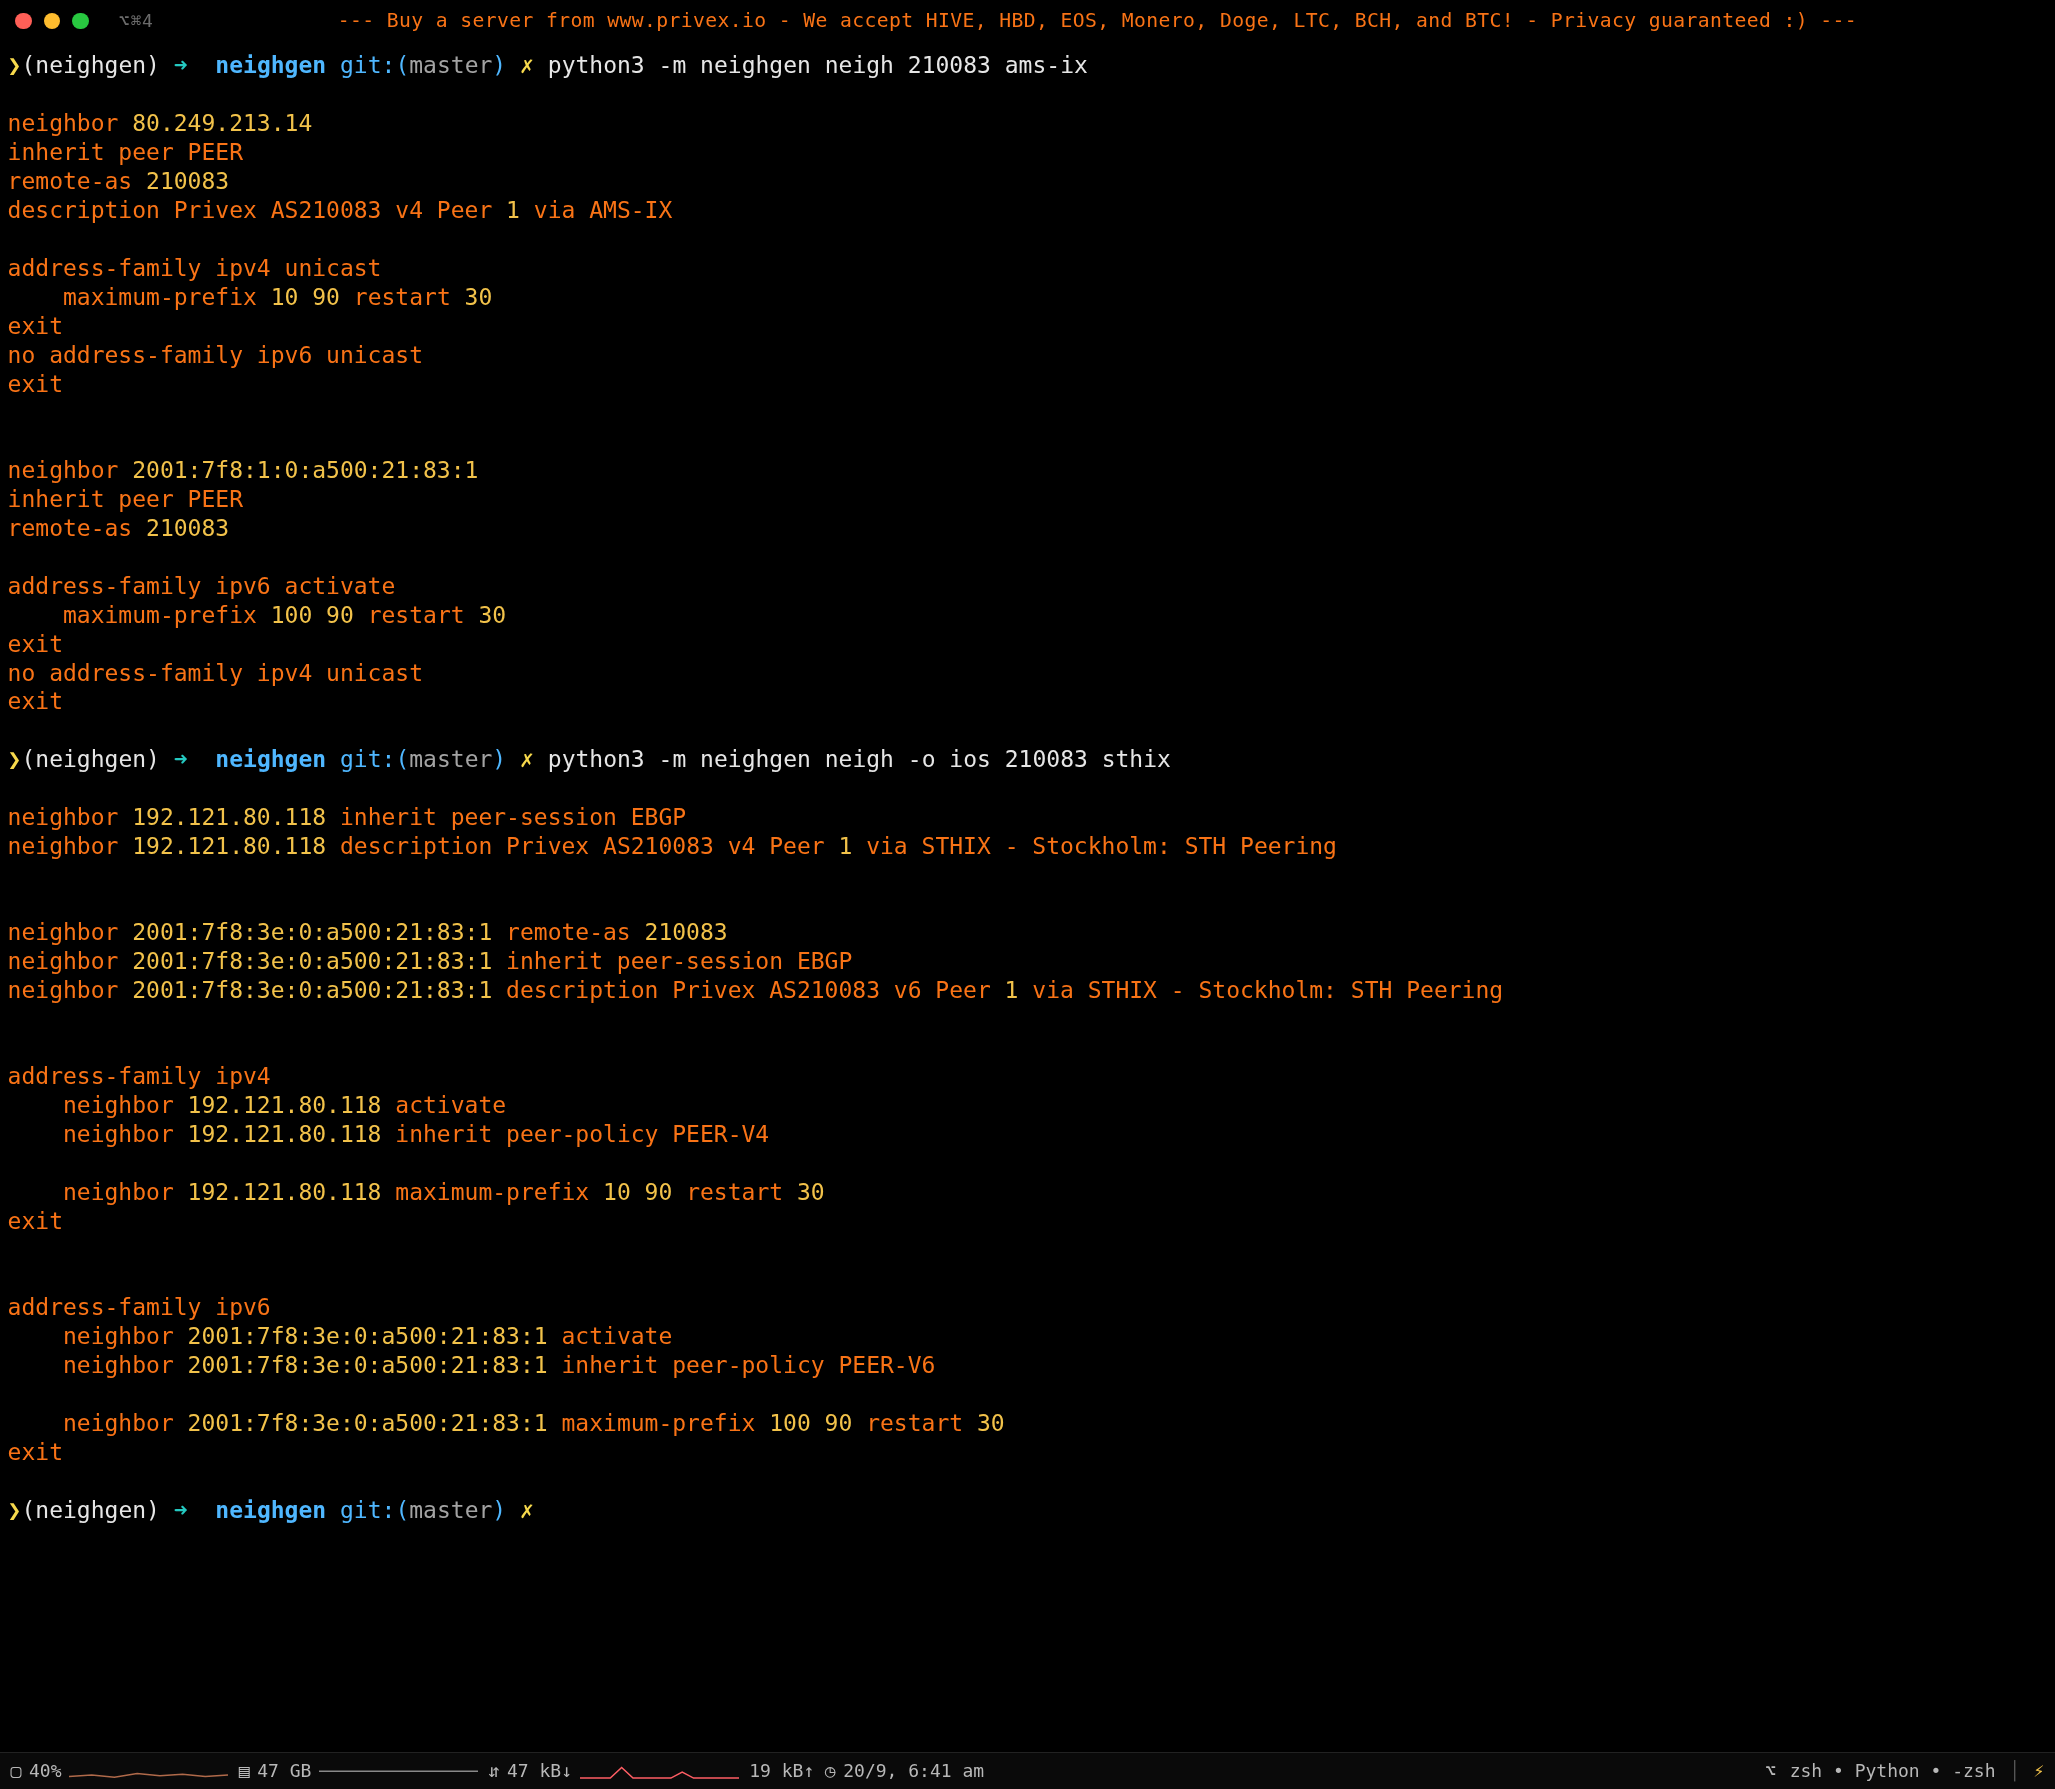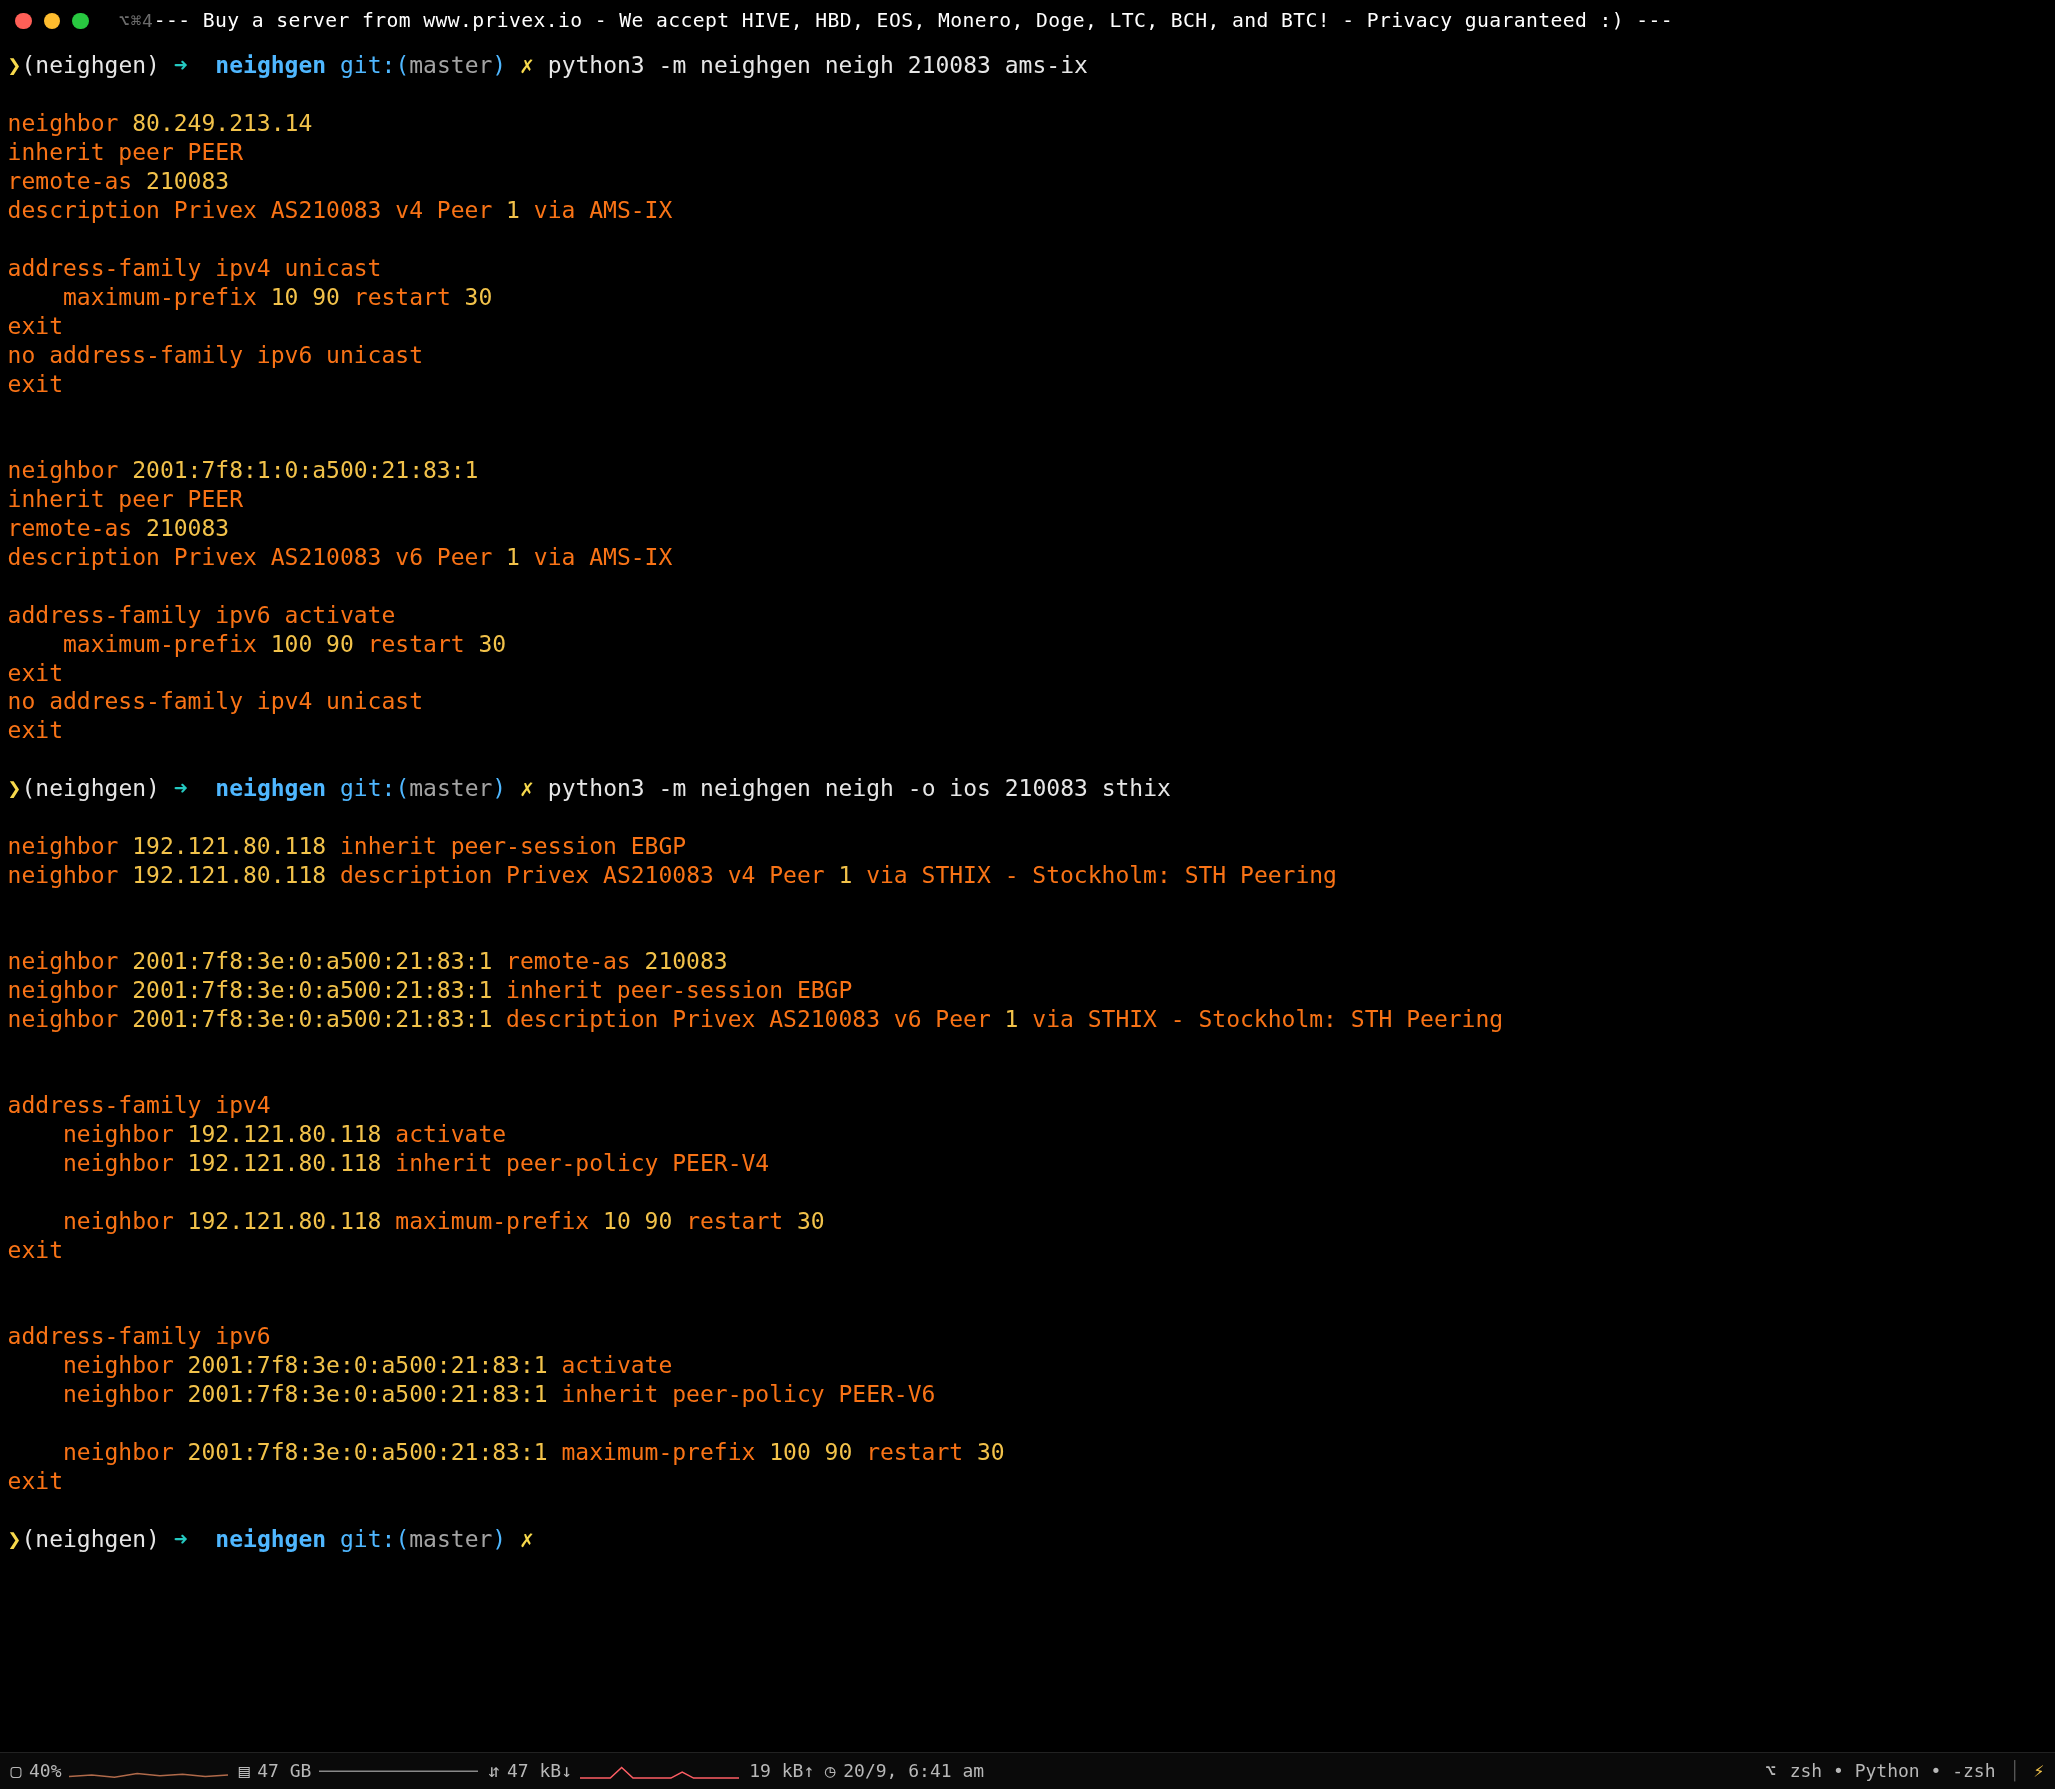--- a/index.html
+++ b/index.html
@@ -6,21 +6,21 @@
     font-family:"Menlo","Monaco","Consolas",monospace;font-size:23px;line-height:1.26;
     font-weight:400;overflow:hidden}
   .titlebar{display:flex;align-items:center;height:42px;padding:0 15px;
     background:#000;color:#9a9a9a;font-size:19.7px}
   .traffic{display:flex;gap:12px;align-items:center}
   .traffic .dot{width:16.6px;height:16.6px;border-radius:50%}
   .red{background:#ff5f57}
   .yellow{background:#febc2e}
   .green{background:#28c840}
   .cmd-hint{margin-left:30px;color:#6b6b6b;font-size:18px;letter-spacing:0.8px}
-  .title{flex:1;color:#ffffff;letter-spacing:0.4px}
+  .title{flex:1;text-align:center;color:#f97316;letter-spacing:0.4px}
   .term{padding:9px 7.6px 0 7.6px}
   .line{white-space:pre}
   .gap{height:29px}
   .gap2{height:57px}
   .c-gold{color:#f2c24a}
   .c-grey{color:#f97316}
   
   .prompt-caret{color:#f7d94c}
   .prompt-env{color:#e6e6e6}
   .prompt-arrow{color:#24c9c1;font-weight:700}
@@ -69,21 +69,20 @@
 <div class="line"><span class="c-grey">    maximum-prefix </span><span class="c-gold">10</span> <span class="c-gold">90</span><span class="c-grey"> restart </span><span class="c-gold">30</span></div>
 <div class="line c-grey">exit</div>
 <div class="line c-grey">no address-family ipv6 unicast</div>
 <div class="line c-grey">exit</div>
 
 <div class="gap2"></div>
 
 <div class="line"><span class="c-grey">neighbor </span><span class="c-gold">2001:7f8:1:0:a500:21:83:1</span></div>
 <div class="line c-grey">inherit peer PEER</div>
 <div class="line"><span class="c-grey">remote-as </span><span class="c-gold">210083</span></div>
-<div class="line"><span class="c-grey">description Privex AS210083 v6 Peer </span><span class="c-gold">1</span><span class="c-grey"> via AMS-IX</span></div>
 <div class="gap"></div>
 <div class="line c-grey">address-family ipv6 activate</div>
 <div class="line"><span class="c-grey">    maximum-prefix </span><span class="c-gold">100</span> <span class="c-gold">90</span><span class="c-grey"> restart </span><span class="c-gold">30</span></div>
 <div class="line c-grey">exit</div>
 <div class="line c-grey">no address-family ipv4 unicast</div>
 <div class="line c-grey">exit</div>
 
 <div class="gap"></div>
 
 <div class="line"><span class="prompt-caret">❯</span><span class="prompt-env">(neighgen)</span> <span class="prompt-arrow">➜</span>  <span class="prompt-dir">neighgen</span> <span class="prompt-git">git:</span><span class="prompt-git">(</span><span class="prompt-branch">master</span><span class="prompt-git">)</span> <span class="prompt-x">✗</span> <span class="cmd">python3 -m neighgen neigh -o ios 210083 sthix</span></div>

